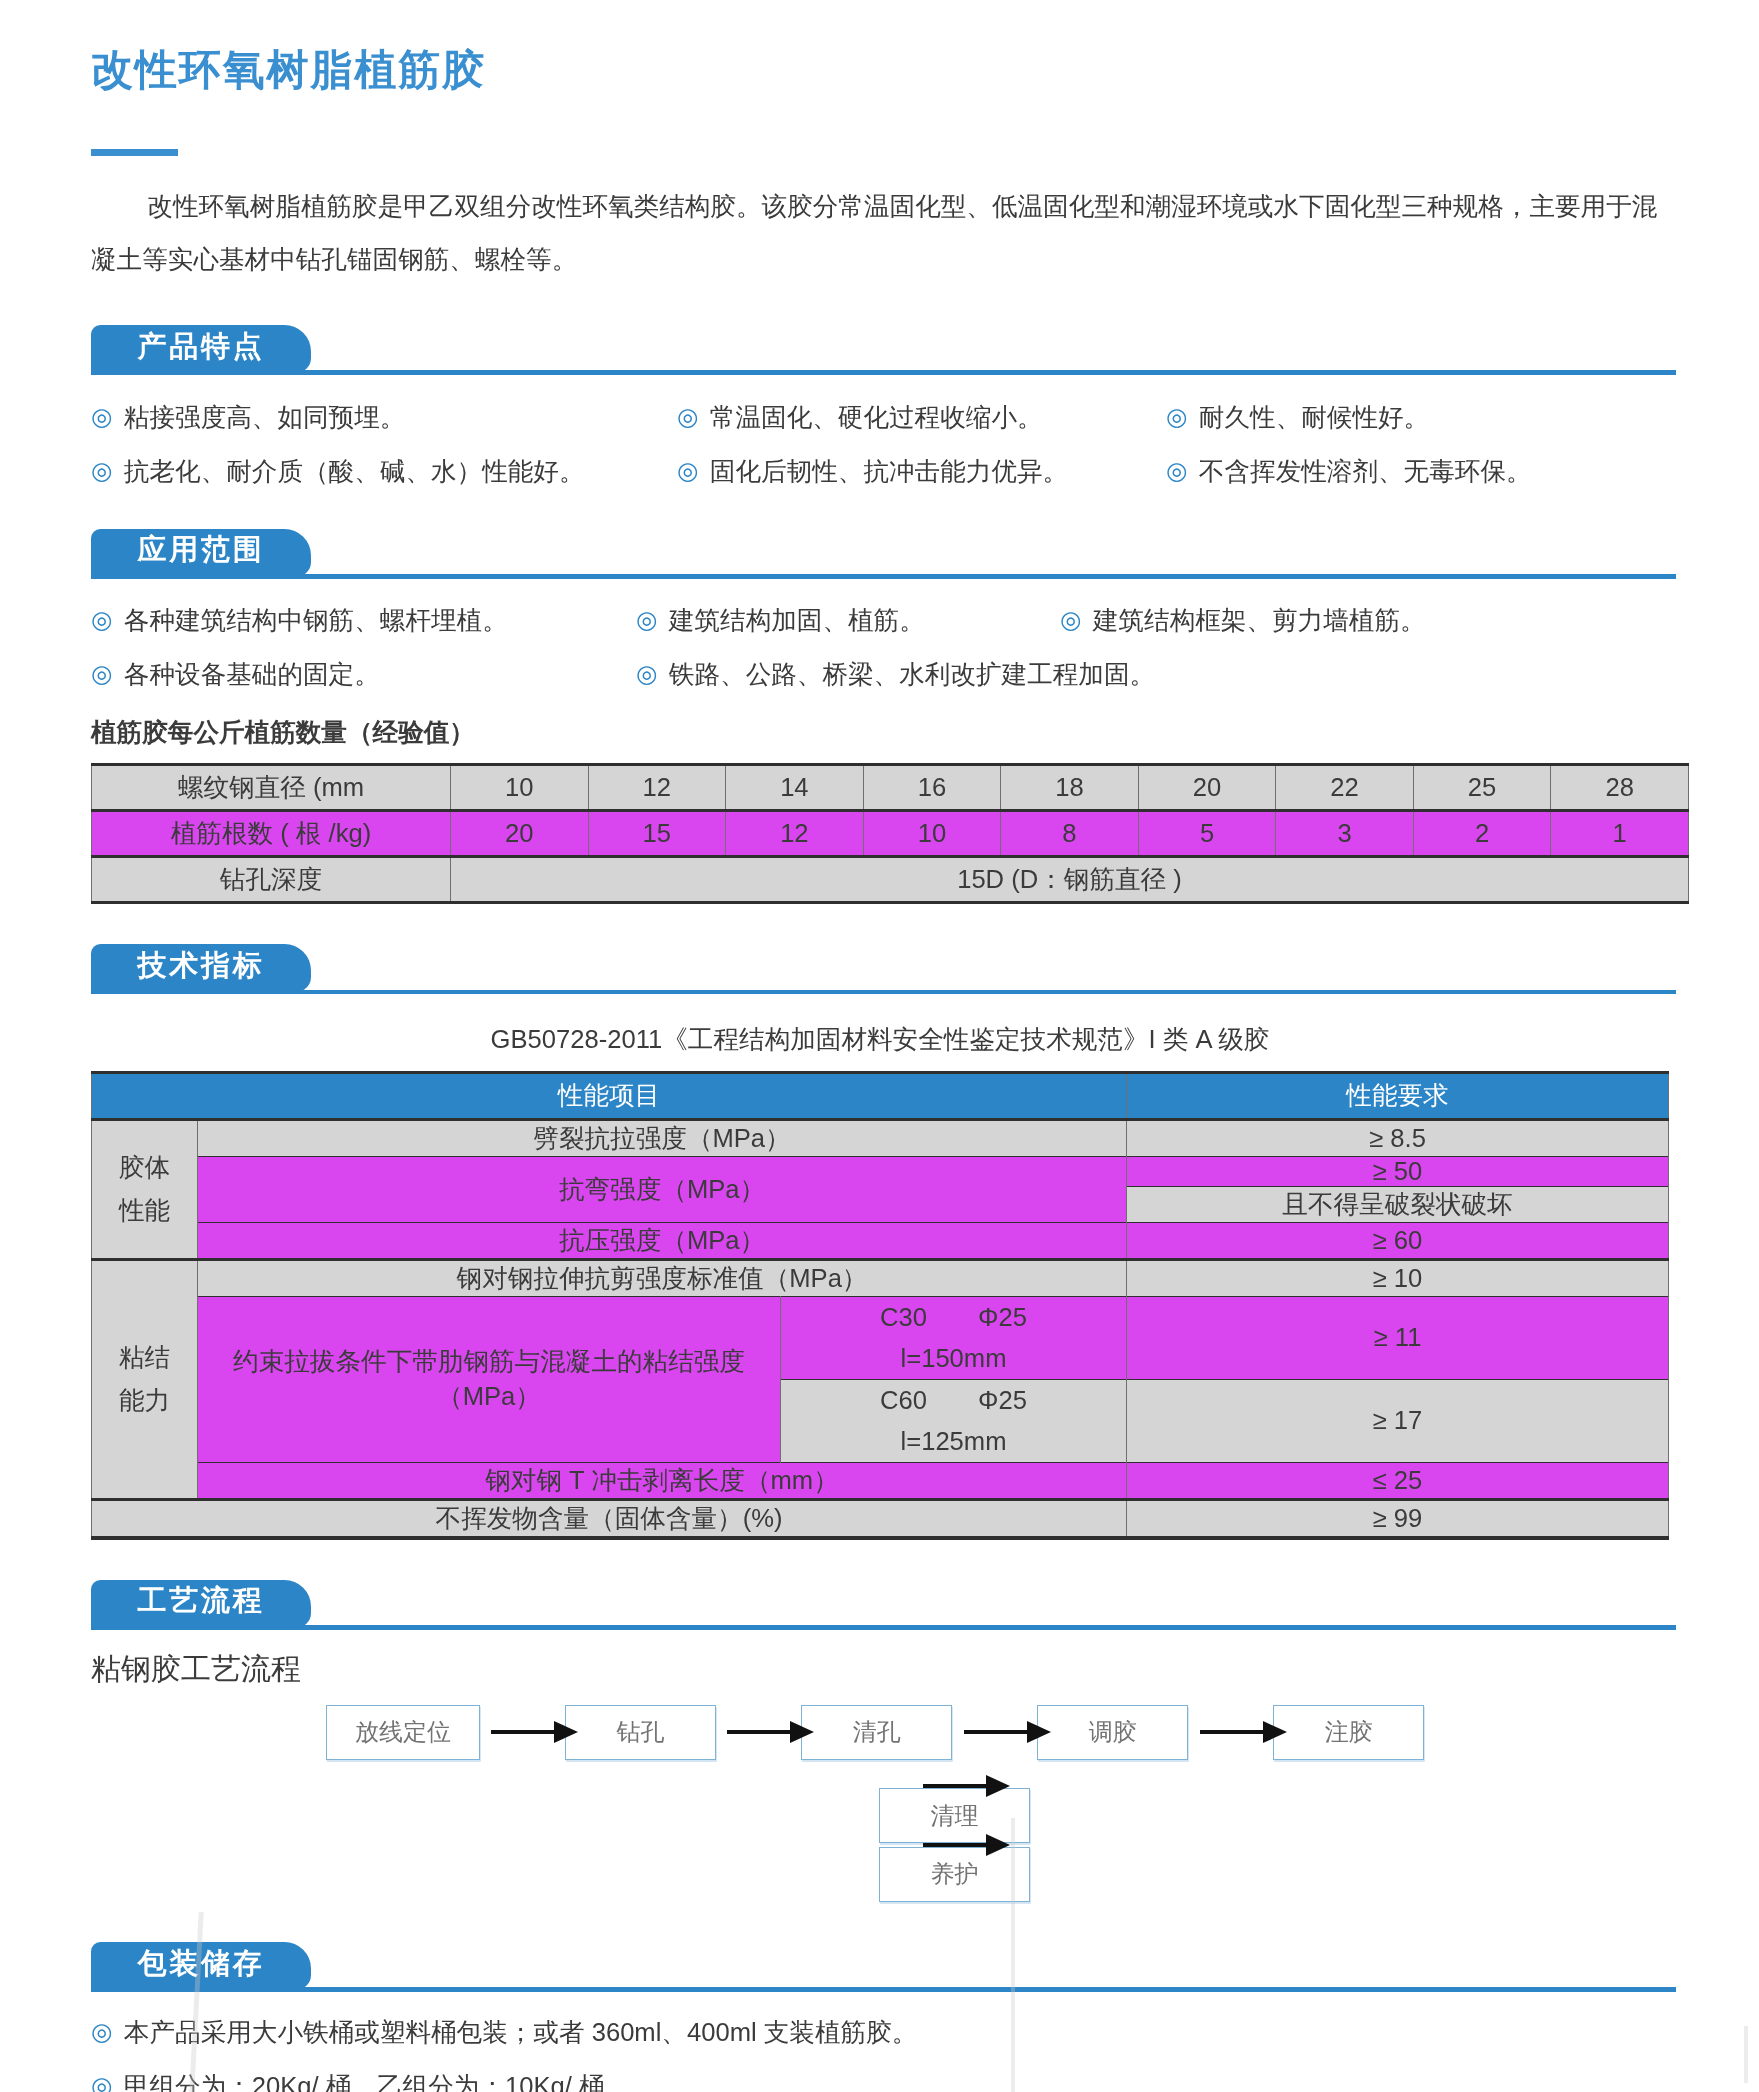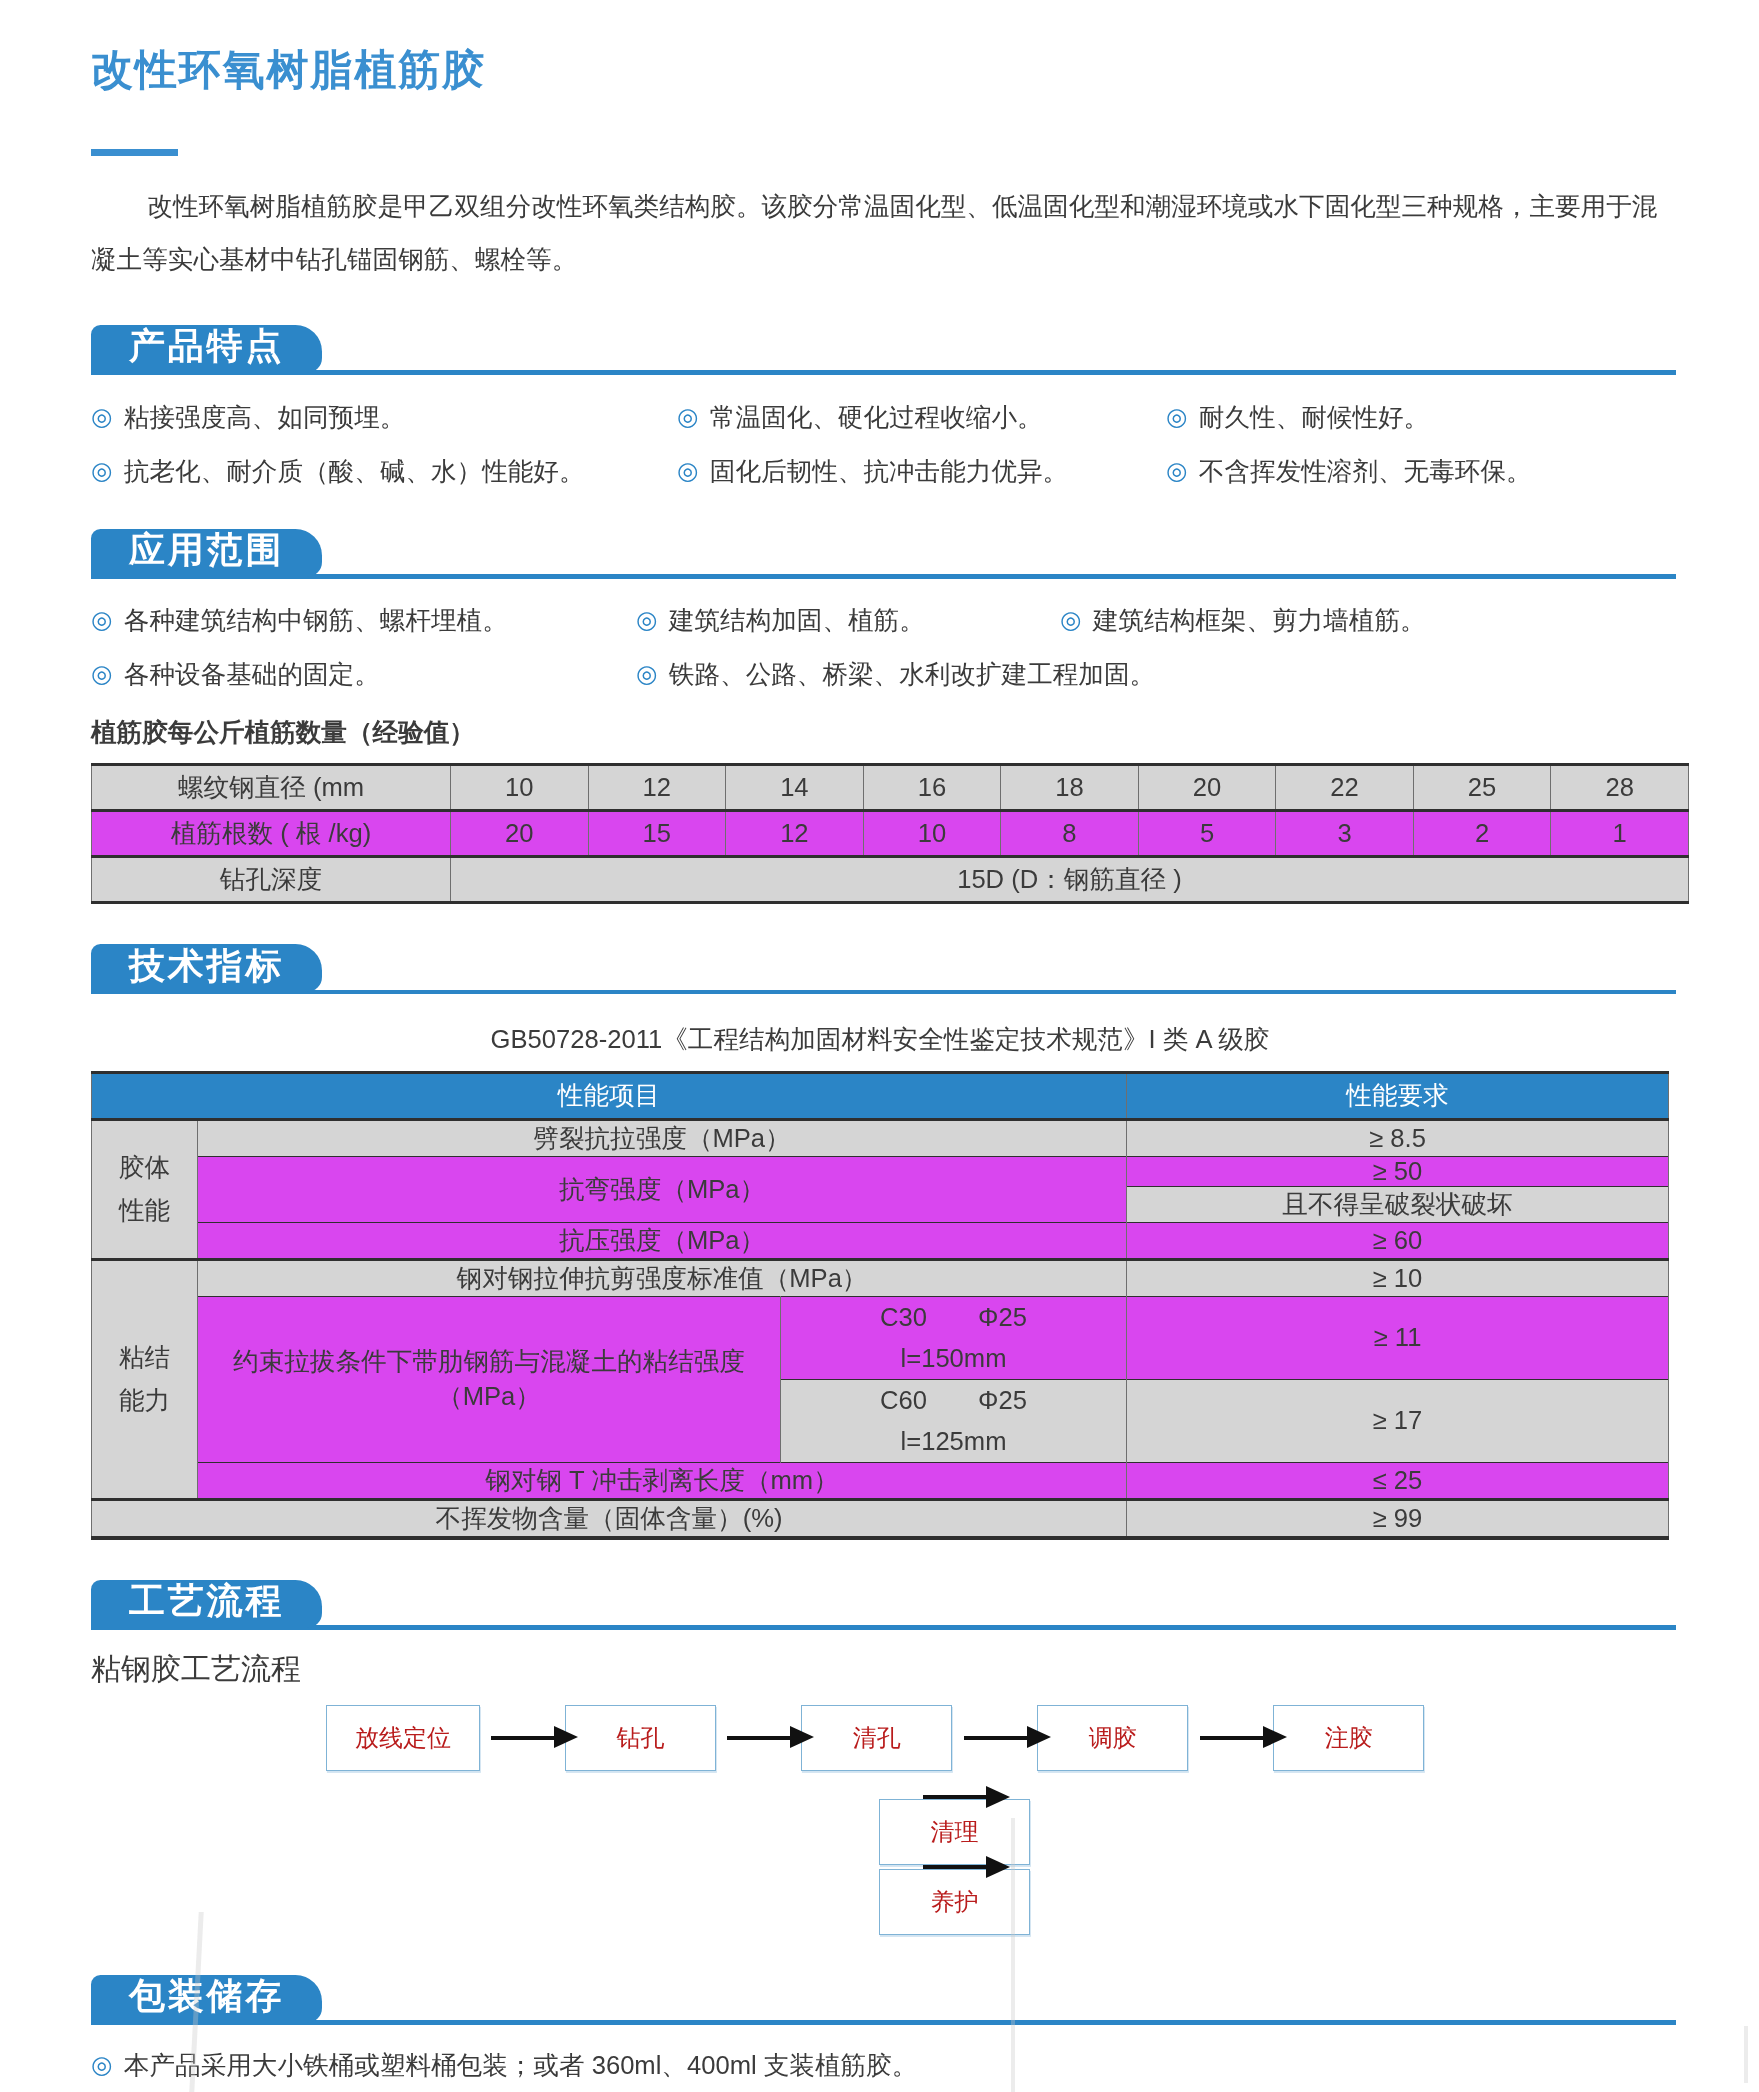--- a/index.html
+++ b/index.html
@@ -25,21 +25,21 @@
   .title-dash { width: 87px; height: 6.6px; background: var(--title_blue); margin-top: 51px; }
   .intro { margin-top: 24.6px; font-size: 25.6px; line-height: 2.05; text-indent: 2.2em; color: var(--text); }
 
   
   .sec-head { position: relative; height: 50px; margin-top: 40px; }
   .sec-line { position: absolute; left: 0; bottom: 0; width: 100%; height: 4.7px; background: var(--accent); }
   .sec-tab {
     position: absolute; left: 0; top: 0; height: 48px; min-width: 220px;
     padding: 0 38px 4.7px 38px;
     background: var(--accent); color: #fff;
-    font-size: 36px; font-weight: bold; letter-spacing: 2.8px;
+    font-size: 29px; font-weight: bold; letter-spacing: 2.8px;
     display: flex; align-items: center; justify-content: center;
     border-radius: 9.5px 26.5px 15px 0;
   }
 
   
   .bullets { margin-top: 24.6px; }
   .b-row { display: flex; margin-bottom: 19px; }
   .bullet { display: flex; align-items: baseline; white-space: nowrap; font-size: 25.6px; }
   .bicon { color: var(--accent); font-size: 24.6px; margin-right: 11.4px; transform: translateY(-0.9px); }
   .w619 { width: 586px; } .w517 { width: 489px; }
@@ -72,24 +72,24 @@
   .spec-table th { background: var(--accent); color: #ffffff; height: 47px; }
   .h46 { height: 28px; } .h88 { height: 83px; }
   .group-cell { white-space: pre-line; line-height: 1.7; }
   .cond-line { line-height: 1.6; }
 
   
   .flow-sub { margin-top: 19px; font-size: 30px; }
   .flow-row { display: flex; align-items: center; margin-top: 15px; }
   .flow-row2 { margin-top: 24.6px; }
   .fbox {
-    height: 66px; min-width: 151px; padding: 0 28px;
+    height: 55px; min-width: 151px; padding: 0 28px;
     border: 1.9px solid var(--flow_border); background: #fff;
     display: flex; align-items: center; justify-content: center;
-    font-size: 24px; color: #b91c1c;
+    font-size: 24px; color: #737373;
     box-shadow: 0.9px 1.9px 0 rgba(127,179,214,0.35);
   }
   .farrow { position: relative; width: 68px; height: 3.8px; background: #111; margin: 0 5.7px 0 11.4px; }
   .farrow::after {
     content: ""; position: absolute; right: -19px; top: -9.5px;
     border-left: 24.6px solid #111;
     border-top: 11.4px solid transparent;
     border-bottom: 11.4px solid transparent;
   }
   .ind-row1 { margin-left: 235px; }

